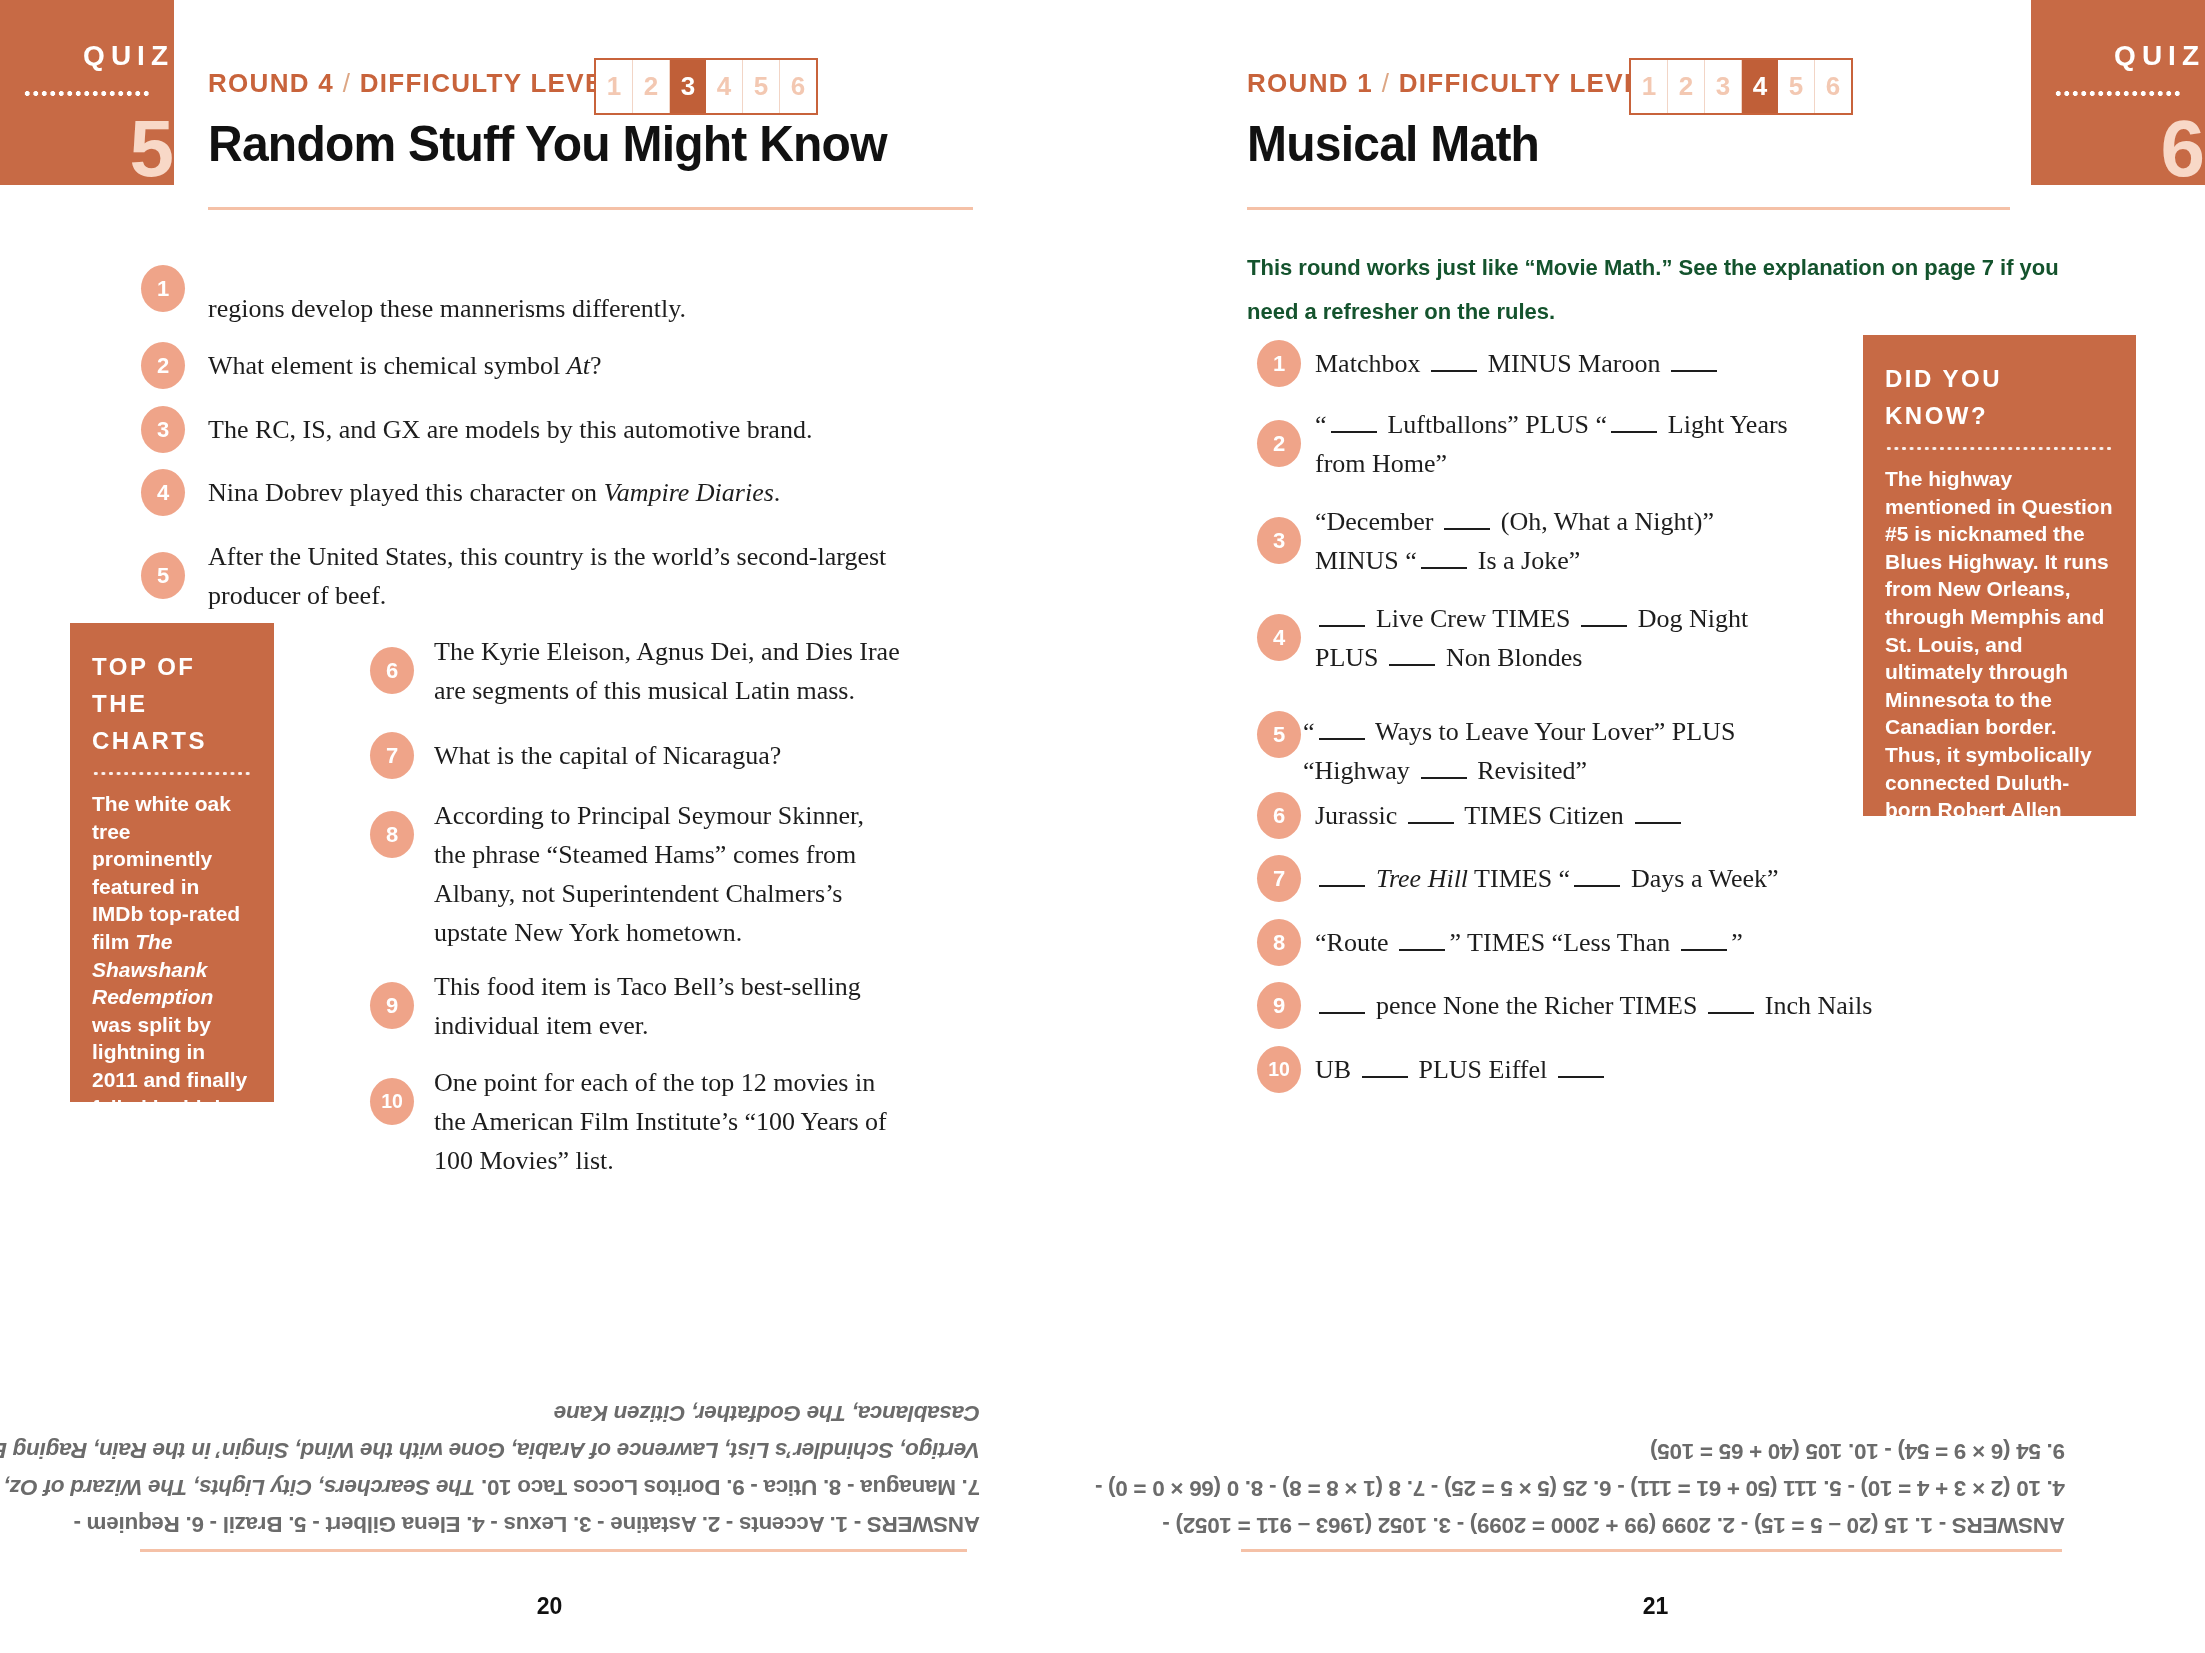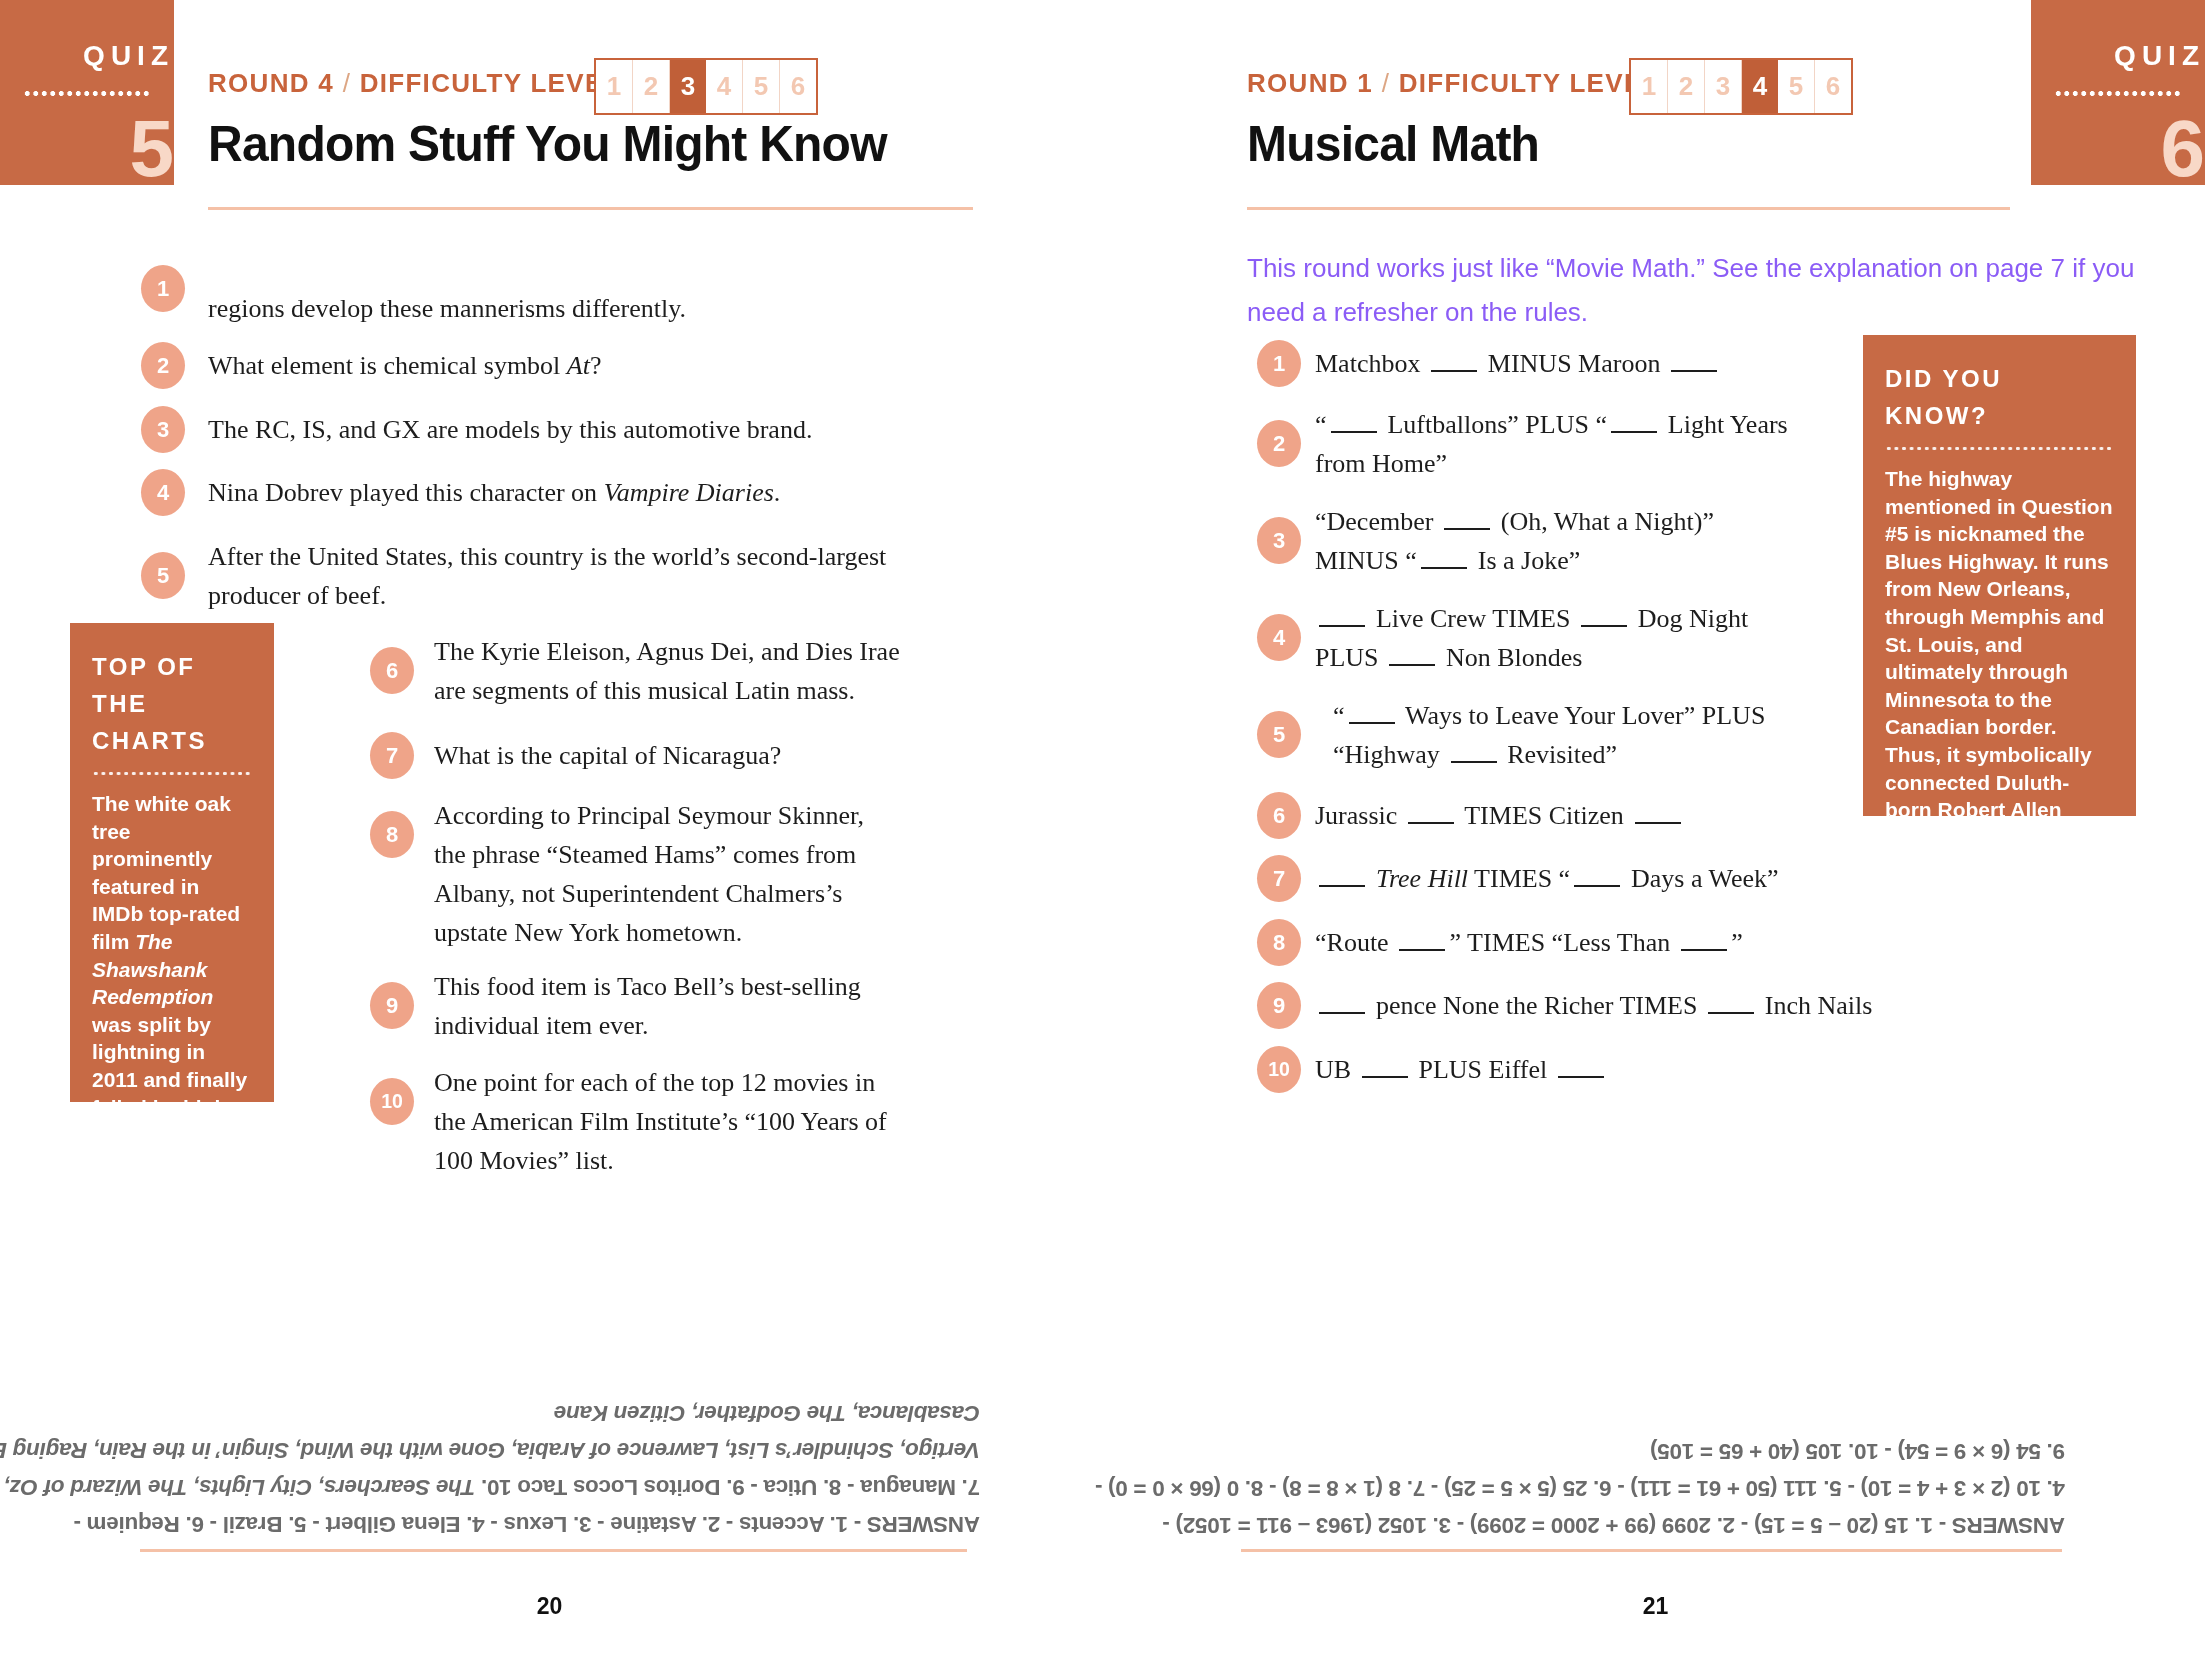--- a/index.html
+++ b/index.html
@@ -31,21 +31,21 @@
   .q{position:absolute;}
   .qnum{position:absolute;left:0;width:44px;height:47px;border-radius:50%;background:#efa489;color:#fff;
         font-weight:800;font-size:22px;line-height:47px;text-align:center;}
   .qnum-sm{font-size:19.5px;}
   .qtext{position:absolute;top:0;font-family:"Liberation Serif","DejaVu Serif",serif;
          font-size:26px;line-height:39px;color:#1d1d1d;white-space:nowrap;}
   .qtext .i{font-style:italic;}
   .blank{display:inline-block;width:46px;height:25.4px;border-bottom:2.5px solid #1d1d1d;margin:0 4.2px;}
 
   
-  .intro{position:absolute;font-weight:400;font-size:26px;line-height:44px;color:#8b5cf6;white-space:nowrap;}
+  .intro{position:absolute;font-weight:700;font-size:22px;line-height:44px;color:#14532d;white-space:nowrap;}
 
   
   .sidebar{position:absolute;background:#c76a45;color:#ffffff;box-sizing:border-box;padding:25.4px 22px;}
   .sb-title{font-weight:900;font-size:24px;line-height:37px;letter-spacing:2.5px;}
   .sb-dots{height:5.1px;margin:12px 0 13.6px 0;
            background-image:radial-gradient(circle,rgba(255,255,255,.9) 1.6px,transparent 2.1px);
            background-size:7.6px 5.1px;background-repeat:repeat-x;}
   .sb-body{font-weight:700;font-size:21px;line-height:27.6px;}
   .sb-body .i{font-style:italic;}
 
@@ -236,21 +236,21 @@
   <div class="q" style="left:1257px;top:599px;">
     <div class="qnum" style="top:15.3px;">4</div>
     <div class="qtext" style="left:58px;">
       <span class="blank"></span><span> Live Crew TIMES </span><span class="blank"></span><span> Dog Night</span><br>
       <span>PLUS </span><span class="blank"></span><span> Non Blondes</span>
     </div>
   </div>
 
   <div class="q" style="left:1257px;top:696px;">
     <div class="qnum" style="top:15.3px;">5</div>
-    <div class="qtext" style="left:76px;">
+    <div class="qtext" style="left:46px;margin-top:16px;">
       <span>“</span><span class="blank"></span><span> Ways to Leave Your Lover” PLUS</span><br>
       <span>“Highway </span><span class="blank"></span><span> Revisited”</span>
     </div>
   </div>
 
   <div class="q" style="left:1257px;top:796px;">
     <div class="qnum" style="top:-4.2px;">6</div>
     <div class="qtext" style="left:58px;">
       <span>Jurassic </span><span class="blank"></span><span> TIMES Citizen </span><span class="blank"></span>
     </div>

